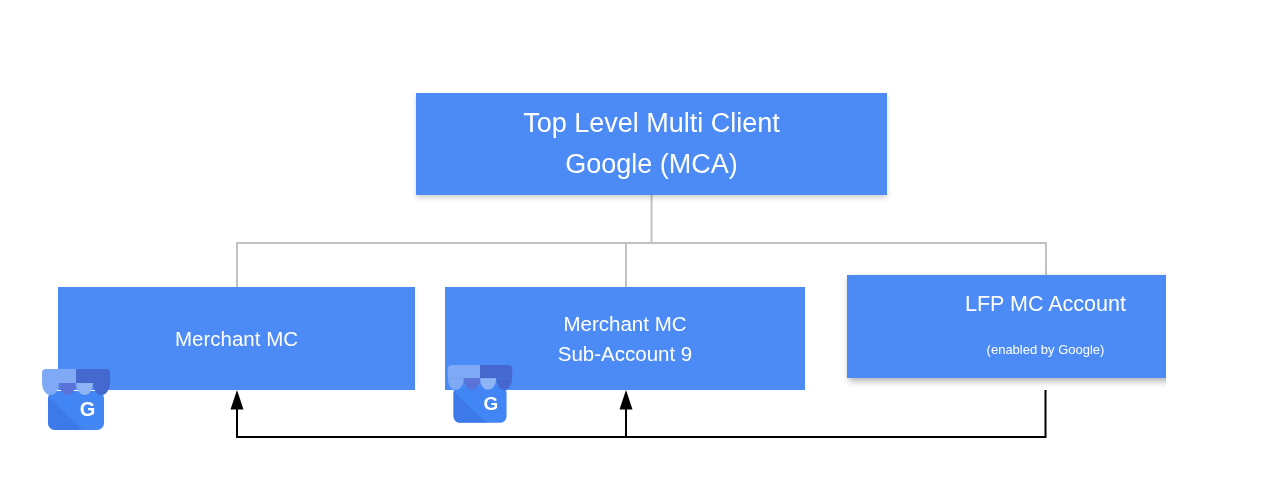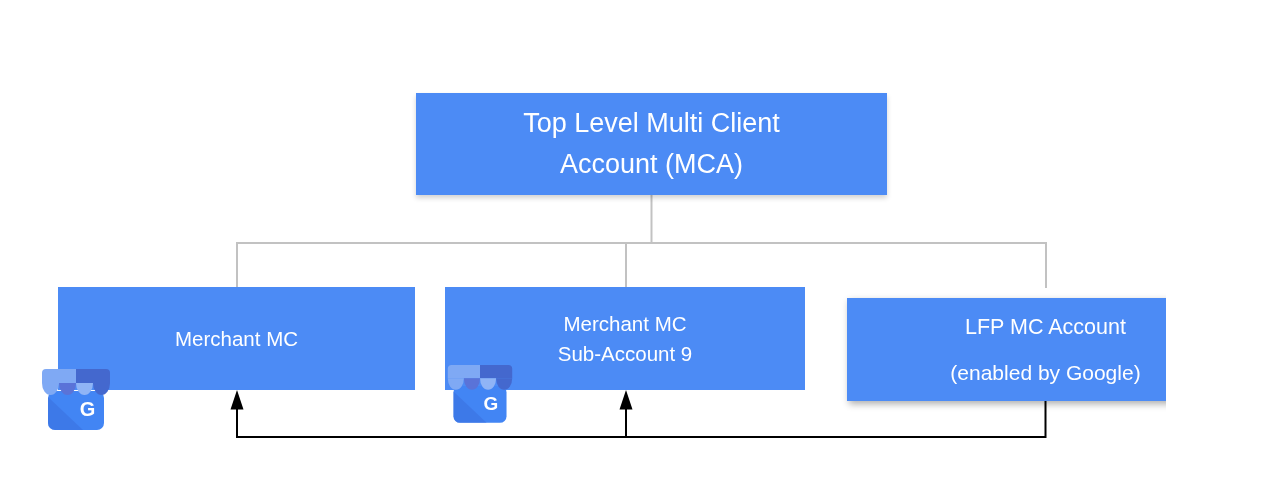--- a/index.html
+++ b/index.html
@@ -19,26 +19,26 @@
   }
   .node span{display:block;white-space:nowrap;}
   #node-top{
     left:416px;top:93px;width:471px;height:102px;
     font-size:27px;line-height:41px;
     box-shadow:0 3px 5px rgba(0,0,0,0.18);
   }
   #node-sub1{left:58px;top:287px;width:357px;height:103px;font-size:20.5px;line-height:30px;}
   #node-sub2{left:445px;top:287px;width:360px;height:103px;font-size:20.5px;line-height:30px;}
   #node-lfp{
-    left:847px;top:298px;width:397px;height:103px;
+    left:847px;top:275px;width:397px;height:103px;
     font-size:21.5px;line-height:29px;
     box-shadow:2px 3px 7px rgba(0,0,0,0.32);
     text-align:center;
   }
-  #node-lfp .line2{font-size:21px;margin-top:16px;}
+  #node-lfp .line2{font-size:13px;margin-top:16px;}
   .gmb{position:absolute;z-index:3;}
   #gmb1{left:37px;top:366px;}
   #gmb2{left:444px;top:362px;}
 </style>
 </head>
 <body>
 
 <div class="canvas">
 
   <svg class="overlay" width="1286" height="501" viewBox="0 0 1286 501">
@@ -54,21 +54,21 @@
       <path d="M626,437 V408"></path>
     </g>
     <g fill="#000000" stroke="none">
       <polygon points="237,390 230.5,409.5 243.5,409.5"></polygon>
       <polygon points="626,390 619.5,409.5 632.5,409.5"></polygon>
     </g>
   </svg>
 
   <div class="node" id="node-top">
     <span class="line1">Top Level Multi Client</span>
-    <span class="line2">Account (MCA)</span>
+    <span class="line2">Google (MCA)</span>
   </div>
 
   <div class="node" id="node-sub1">
     <span class="line1">Merchant MC</span>
   </div>
 
   <div class="node" id="node-sub2">
     <span class="line1">Merchant MC</span>
     <span class="line2">Sub-Account 9</span>
   </div>

